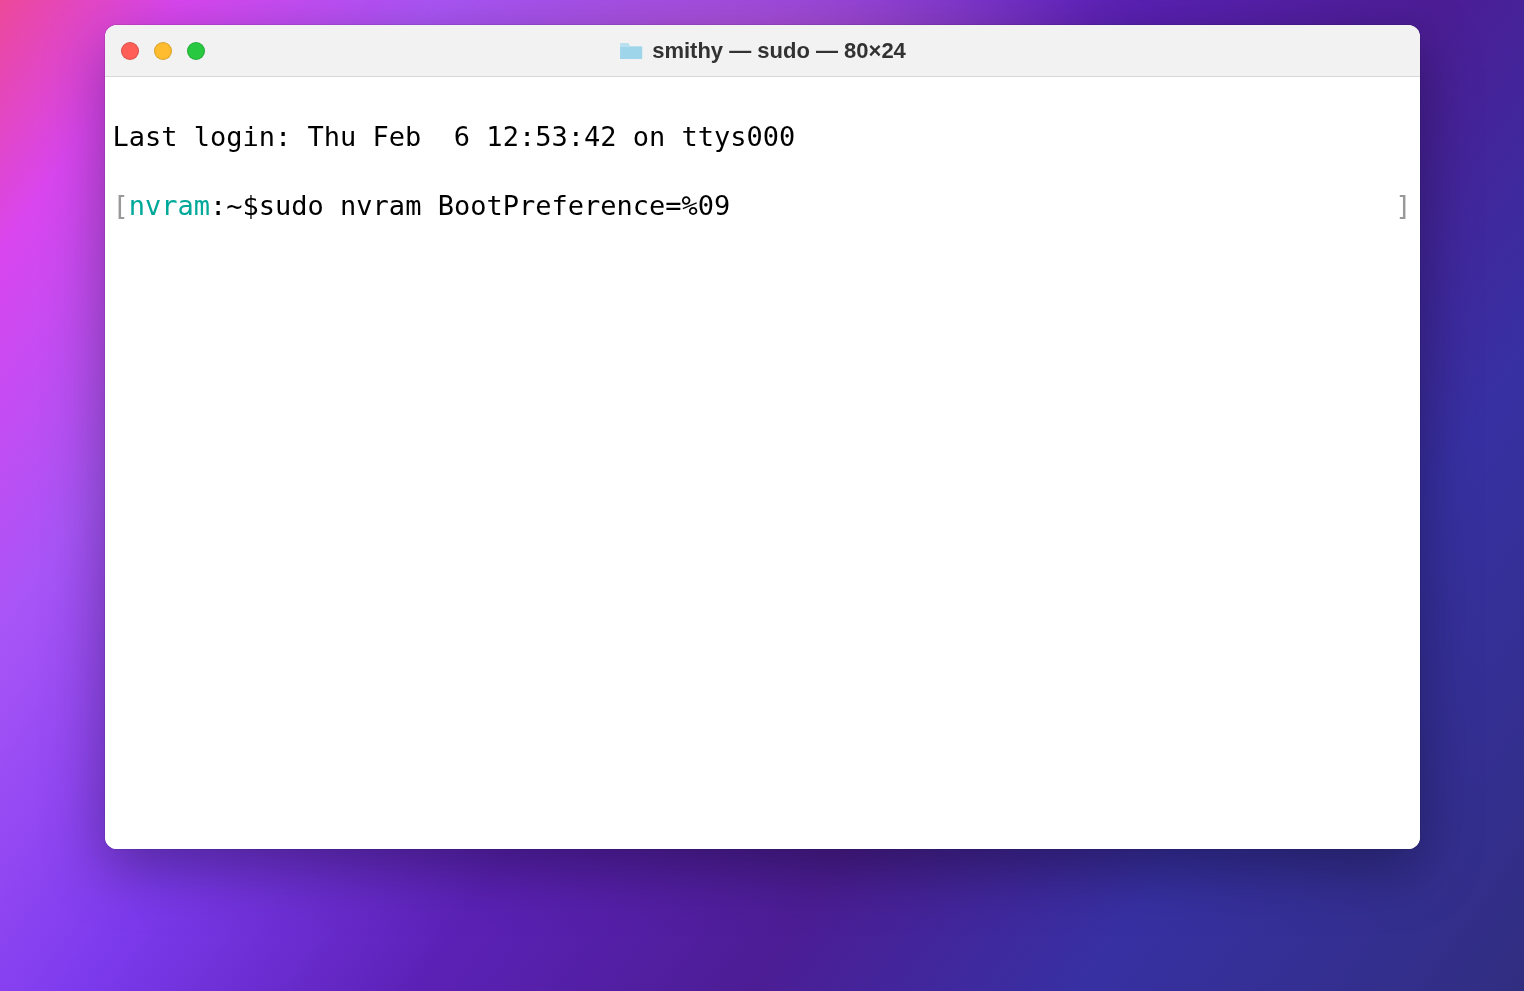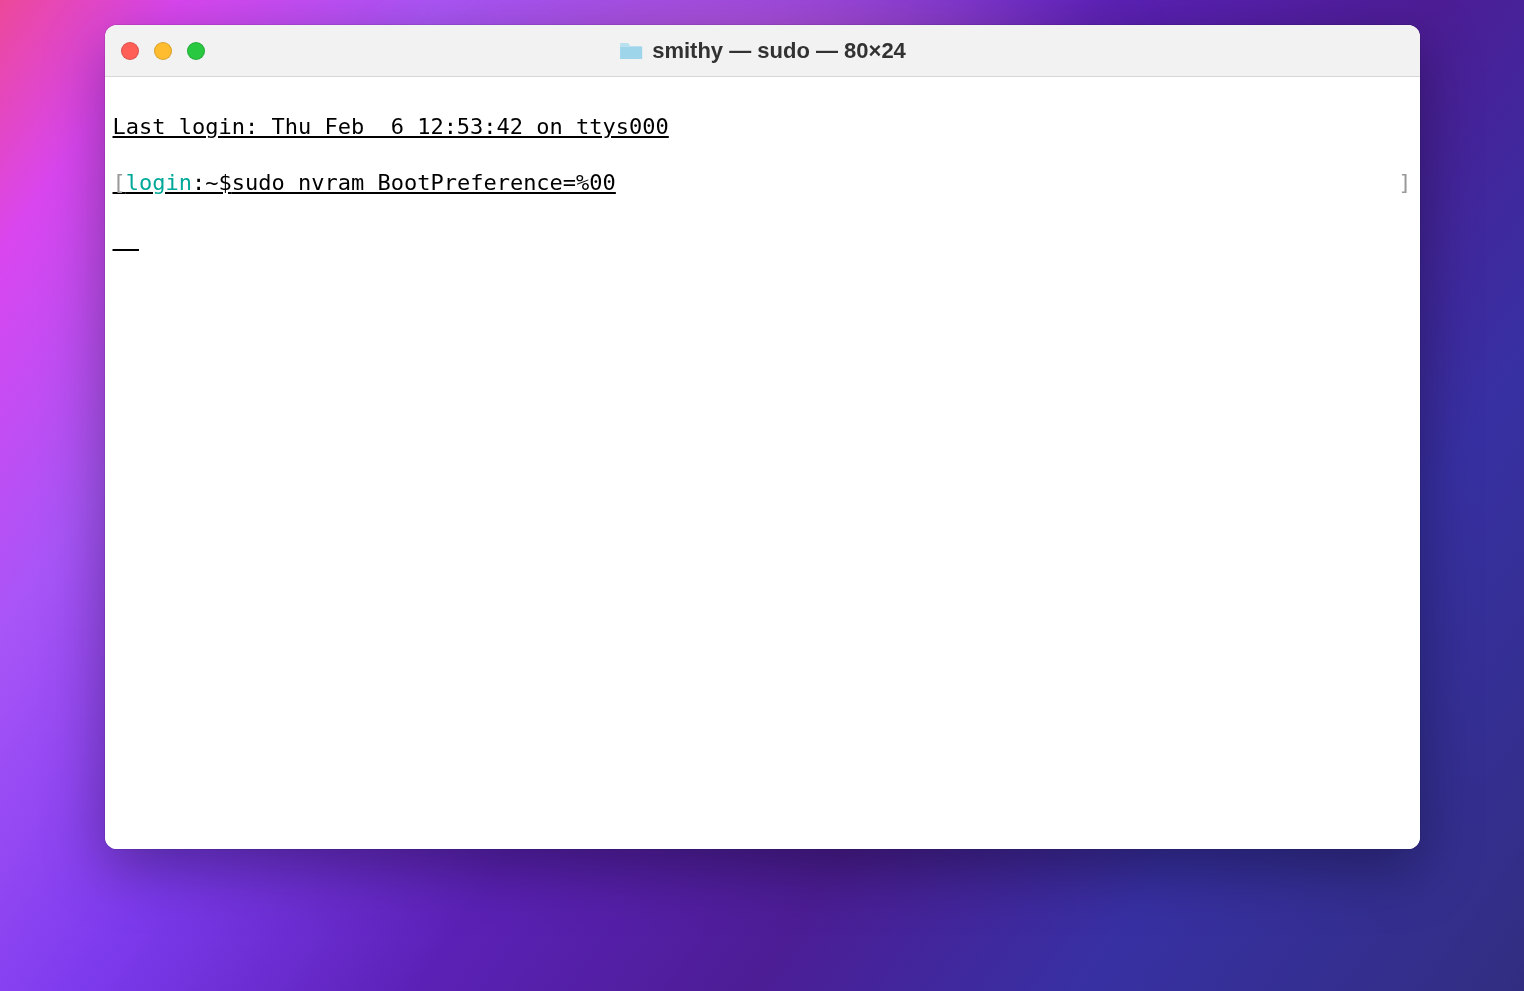--- a/index.html
+++ b/index.html
@@ -105,28 +105,27 @@
     
     .folder-icon svg {
       width: 100%;
       height: 100%;
     }
     
     .terminal-body {
       flex: 1;
       padding: 8px 8px;
       font-family: "SF Mono", "Menlo", "Monaco", "Consolas", monospace;
-      font-size: 22px;
+      font-size: 27px;
       line-height: 1.28;
       color: #000000;
       background: #ffffff;
       white-space: pre;
       overflow: hidden;
       position: relative;
-      text-decoration: underline;
     }
     
     .terminal-line {
       display: block;
     }
     
     .hostname {
       color: #00a89a;
     }
     
@@ -192,15 +191,15 @@
           <path d="M2 2 L10 2 L12 5 L24 5 L24 18 L2 18 Z" fill="#b8e0ef" stroke="none"></path>
           <path d="M2 6 L24 6 L24 18 L2 18 Z" fill="#9ed5ea" stroke="none"></path>
         </svg>
       </span>
       <span>smithy — sudo — 80×24</span>
     </div>
   </div>
 
   <div class="terminal-body">
 <span class="terminal-line"><span>Last login: Thu Feb  6 12:53:42 on ttys000</span></span>
-<span class="terminal-line"><span class="bracket">[</span><span class="hostname">login</span><span>:~$</span><span>sudo nvram BootPreference=%00</span><span class="bracket-right">]</span></span>
+<span class="terminal-line"><span class="bracket">[</span><span class="hostname">nvram</span><span>:~$</span><span>sudo nvram BootPreference=%09</span><span class="bracket-right">]</span></span>
   </div>
 </div>
 
 </body></html>

